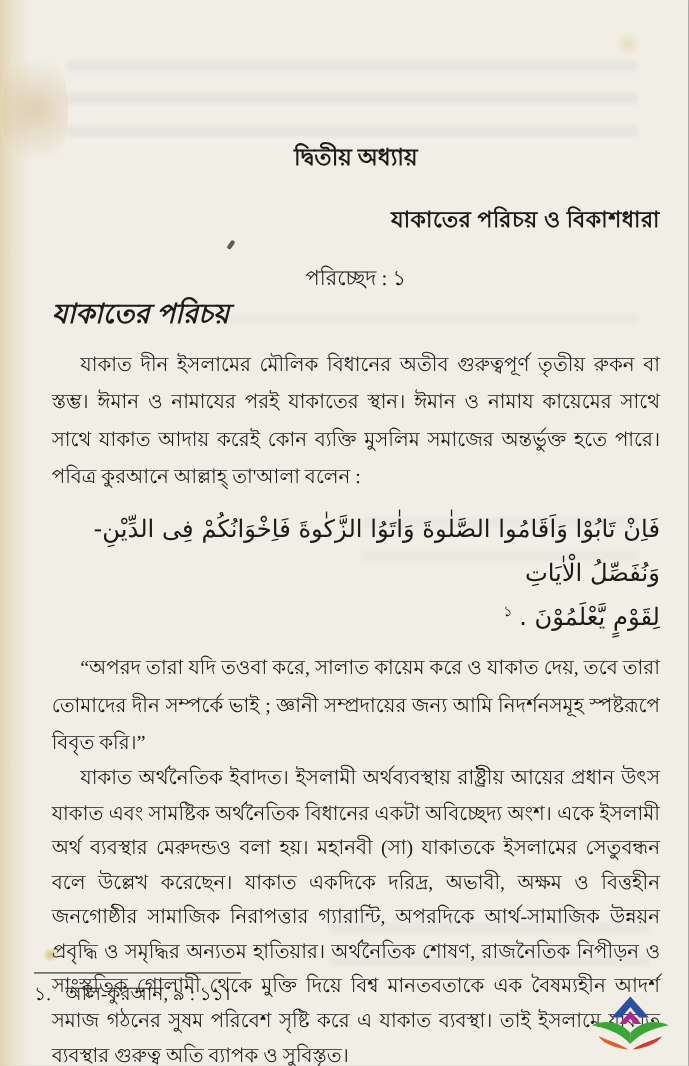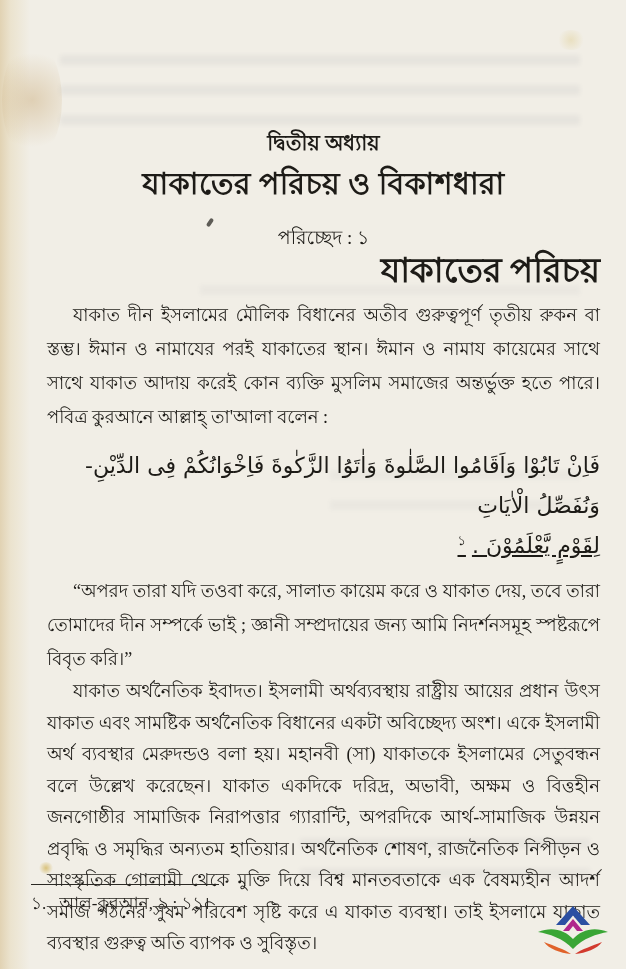--- a/index.html
+++ b/index.html
@@ -32,43 +32,43 @@
   .ghost.g4{left:300px;top:838px;width:290px;height:60px;opacity:.1;}
   .speck{position:absolute;left:208px;top:218px;width:4px;height:9px;background:#3a3732;transform:rotate(35deg);border-radius:2px;opacity:.8;}
 
   .content{position:absolute;left:47px;right:26px;top:0;}
 
   .chapter-label{
     padding-top:128px;text-align:center;
     font-size:21px;line-height:30px;font-weight:bold;
   }
   .chapter-title{
-    margin-top:4px;text-align:center;
-    font-size:30px;line-height:44px;font-weight:bold;letter-spacing:.5px;
+    margin-top:20px;text-align:right;
+    font-size:20px;line-height:44px;font-weight:bold;letter-spacing:.5px;
   }
   .section-label{
     margin-top:18px;text-align:center;
     font-size:19px;line-height:27px;font-weight:normal;
   }
   .section-title{
-    margin-top:2px;text-align:right;
-    font-size:34px;line-height:35px;font-weight:bold;
+    margin-top:2px;text-align:left;
+    font-size:25px;line-height:35px;font-weight:bold;font-style:italic;
   }
   .body-par{
     margin:0;text-align:justify;
     font-size:18px;line-height:34px;
     text-indent:26px;
   }
   .p1{margin-top:10px;}
   .arabic{
     margin-top:12px;direction:rtl;text-align:right;
     font-family:"DejaVu Sans",sans-serif;
     font-size:22px;line-height:40px;
   }
-  .arabic .line2{display:block;margin-left:96px;text-decoration:underline;}
+  .arabic .line2{display:block;margin-left:96px;}
   .fn-marker{
     font-size:13px;vertical-align:super;line-height:0;
     font-family:"Liberation Serif",serif;padding-right:6px;
   }
   .quote{margin-top:8px;}
   .p2{margin-top:0;line-height:31.5px;}
 
   .footnote-rule{
     position:absolute;left:31px;top:884px;width:188px;height:0;
     border-top:1.5px solid #2a2823;

